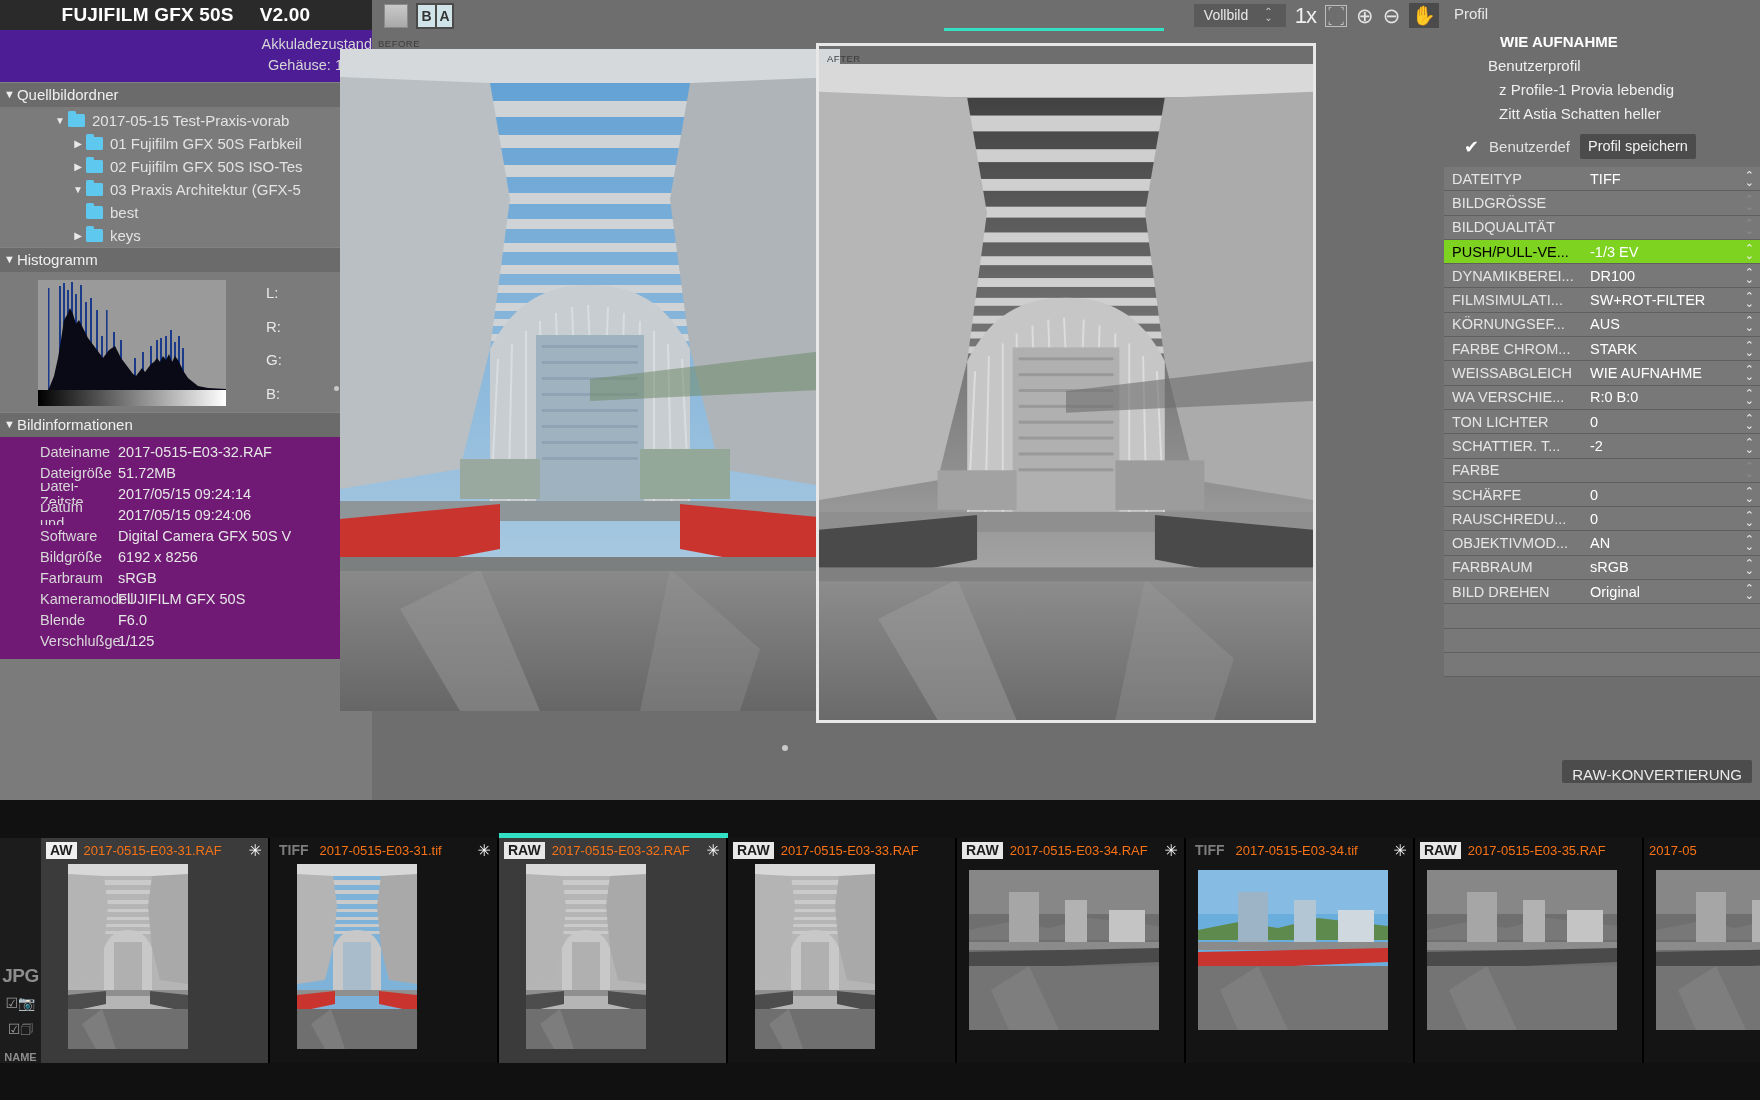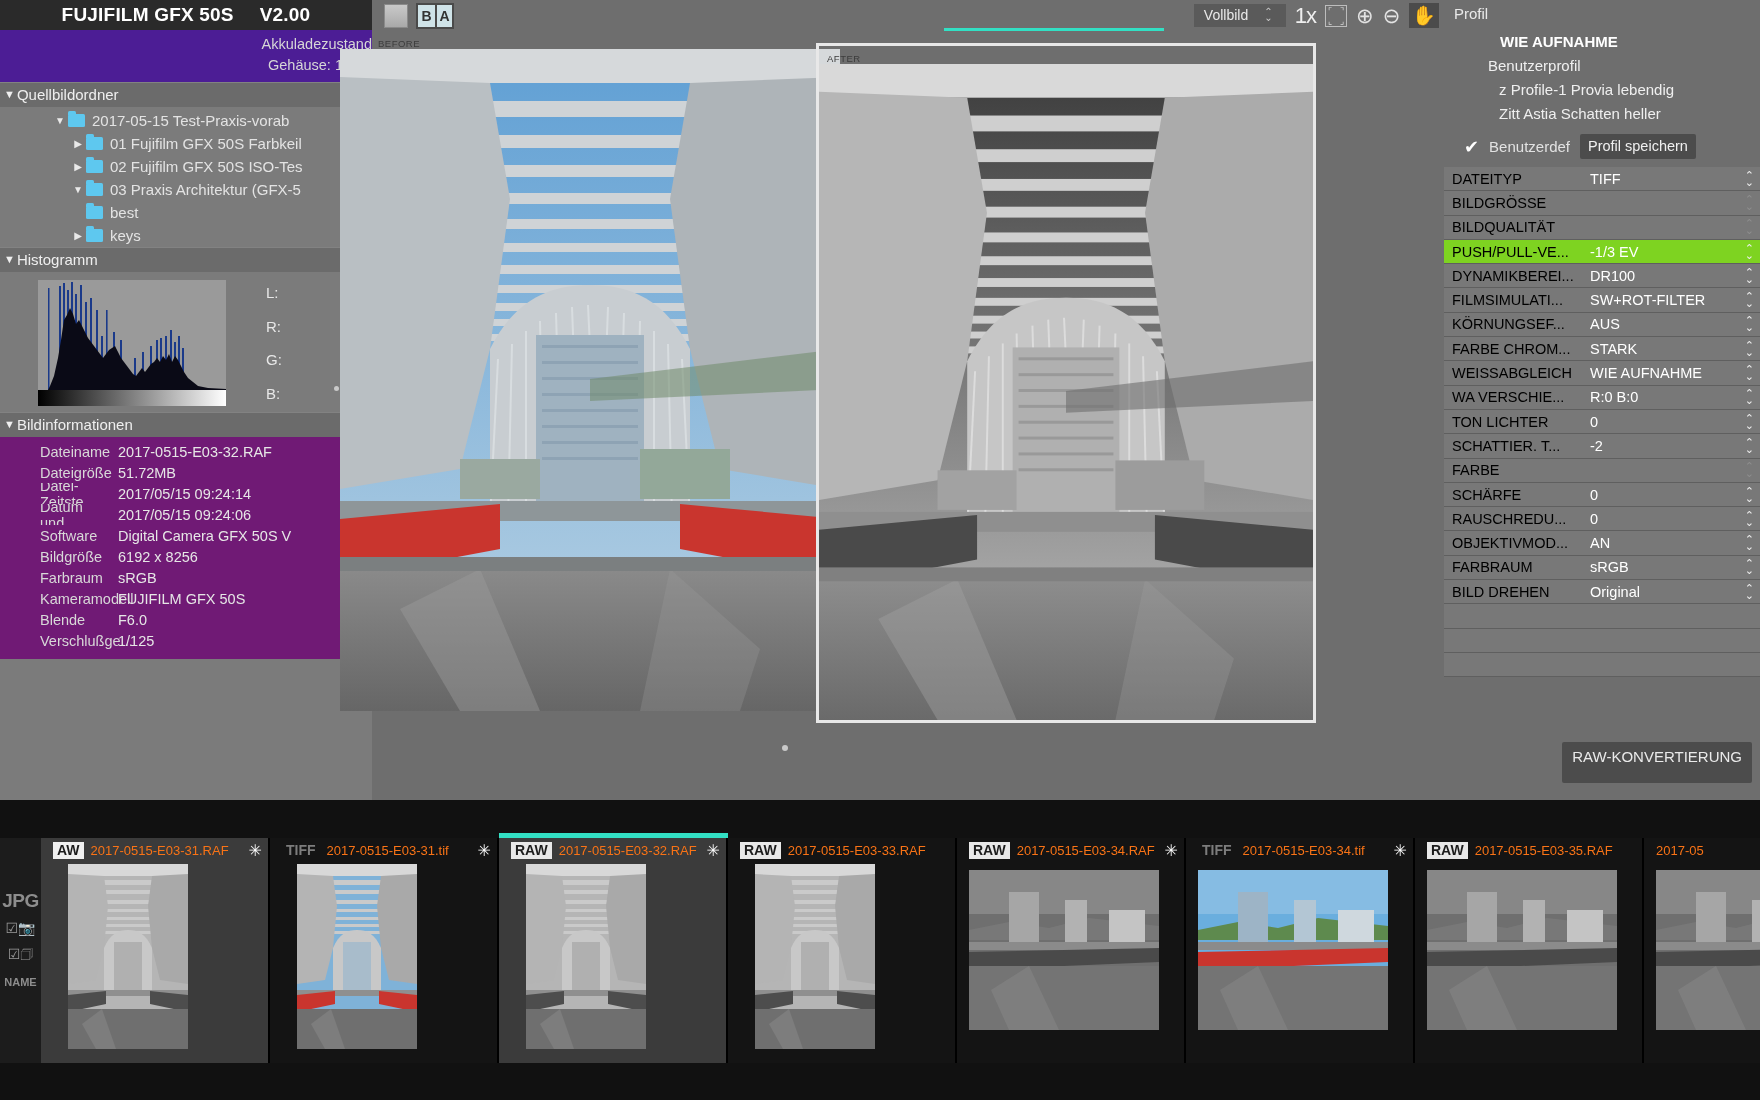--- a/index.html
+++ b/index.html
@@ -96,46 +96,46 @@
   .profrow.l3 { padding-left:55px; }
   .saverow { height:33px; display:flex; align-items:center; padding-left:20px; gap:10px; margin-top:5px; }
   .check { color:#fff; font-size:18px; }
   .userlbl { color:#e2e2e2; font-size:15px; }
   .savebtn { background:#4c4c4c; color:#f0f0f0; font-size:14.5px; padding:4px 8px 5px; border-radius:2px; }
 
   .settings { margin-top:4px; }
   .srow { height:24.3px; display:flex; align-items:center; background:#787878;
     border-bottom:1px solid #5f5f5f; position:relative; }
   .srow.hl { background:#7ed321; }
-  .skey { width:146px; flex:0 0 146px; padding-left:8px; font-size:14.5px; color:#000000;
+  .skey { width:146px; flex:0 0 146px; padding-left:8px; font-size:14.5px; color:#e5e5e5;
     white-space:nowrap; overflow:hidden; }
   .srow.hl .skey { color:#000000; }
   .sval { font-size:14.5px; color:#fff; white-space:nowrap; }
   .spin { position:absolute; right:6px; display:flex; flex-direction:column; line-height:7px;
     font-size:11px; color:#efefef; }
   .spin.dim { color:#8e8e8e; }
   .srow.empty { background:#787878; }
 
   .rawbtn {
     position:absolute; right:8px; bottom:17px; background:#4c4c4c; color:#eaeaea;
-    font-size:15px; padding:6px 10px 18px; border-radius:2px;
+    font-size:15px; padding:6px 10px 0; border-radius:2px;
   }
 
   
   #filmstrip { position:absolute; left:0; top:800px; width:1760px; height:300px; background:#111; }
   .fs-rail { position:absolute; left:0; top:38px; width:41px; height:225px; background:#1c1c1c;
-     display:flex; flex-direction:column; align-items:center; padding-top:52px; gap:8px; }
+     display:flex; flex-direction:column; align-items:center; padding-top:52px; gap:8px;justify-content:flex-end; }
   .fs-rail .jpg { color:#8d8d8d; font-size:19px; font-weight:bold; letter-spacing:-.5px;}
   .fs-rail .rico { color:#9a9a9a; font-size:14px; }
   .fs-rail .nm { color:#8d8d8d; font-size:11px; font-weight:bold; }
 
   .cells { position:absolute; left:41px; top:38px; height:225px; display:flex; }
   .cell { width:229px; height:225px; background:#141414; position:relative; border-right:2px solid #000; }
   .cell.alt { background:#3b3b3b; }
-  .cell .topbar { height:24px; display:flex; align-items:center; gap:7px; padding-left:12px; position:relative;}
+  .cell .topbar { height:24px; display:flex; align-items:center; gap:7px; padding-left:5px; position:relative;}
   .badge { font-size:14px; font-weight:bold; padding:1px 4px; line-height:15px; }
   .badge.raw { background:#e8e8e8; color:#1c1c1c; }
   .badge.aw { background:#f0f0f0; color:#1c1c1c; }
   .badge.tiff { background:transparent; color:#7d7d7d; }
   .cname { color:#f97316; font-size:13px; white-space:nowrap; }
   .star { position:absolute; right:6px; top:3px; color:#fff; font-size:16px; }
   .thumb { position:absolute; left:27px; top:26px; width:120px; height:185px; overflow:hidden; background:#2a2a2a; }
   .thumb.wide { left:12px; width:190px; height:160px; top:32px;}
   .thumb svg { display:block; }
   .selbar { position:absolute; left:0; top:-5px; width:229px; height:5px; background:#32e0c4; }

